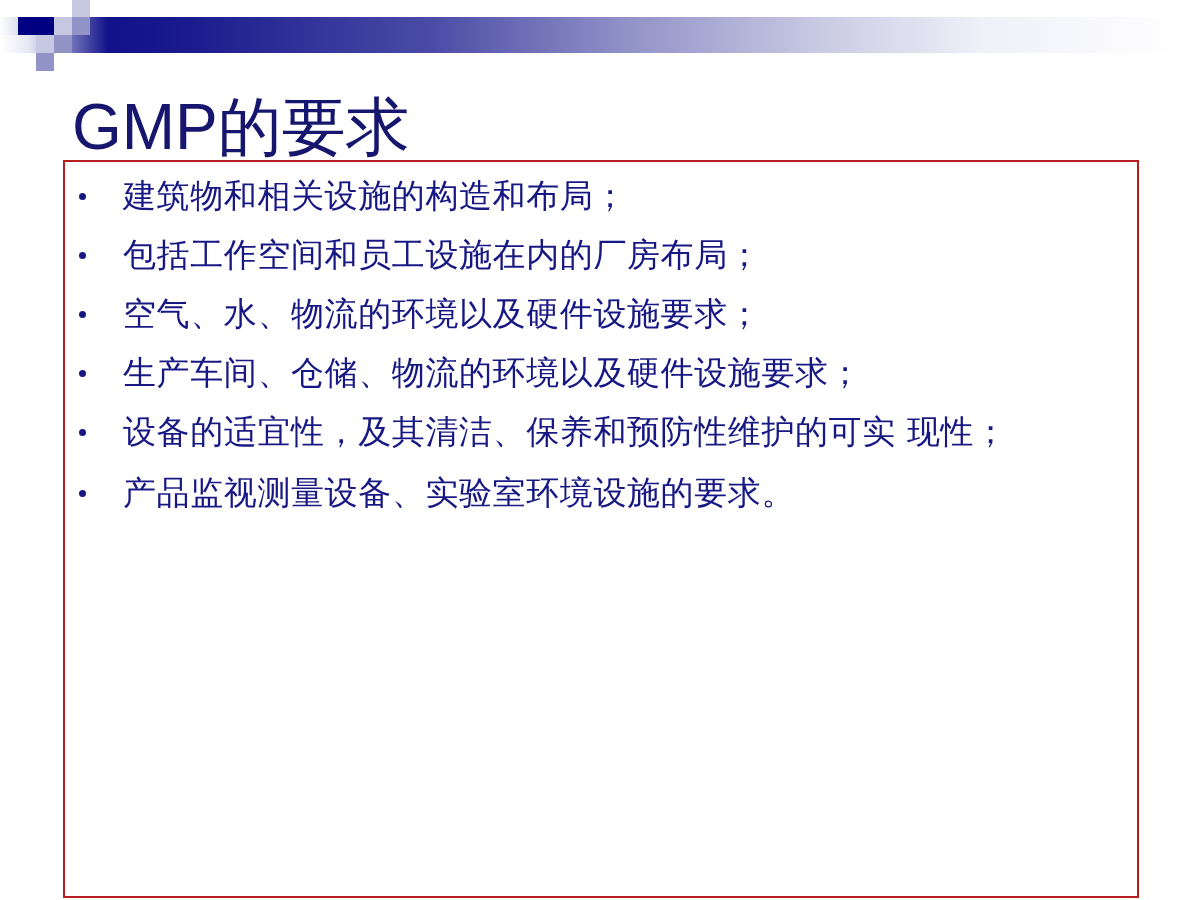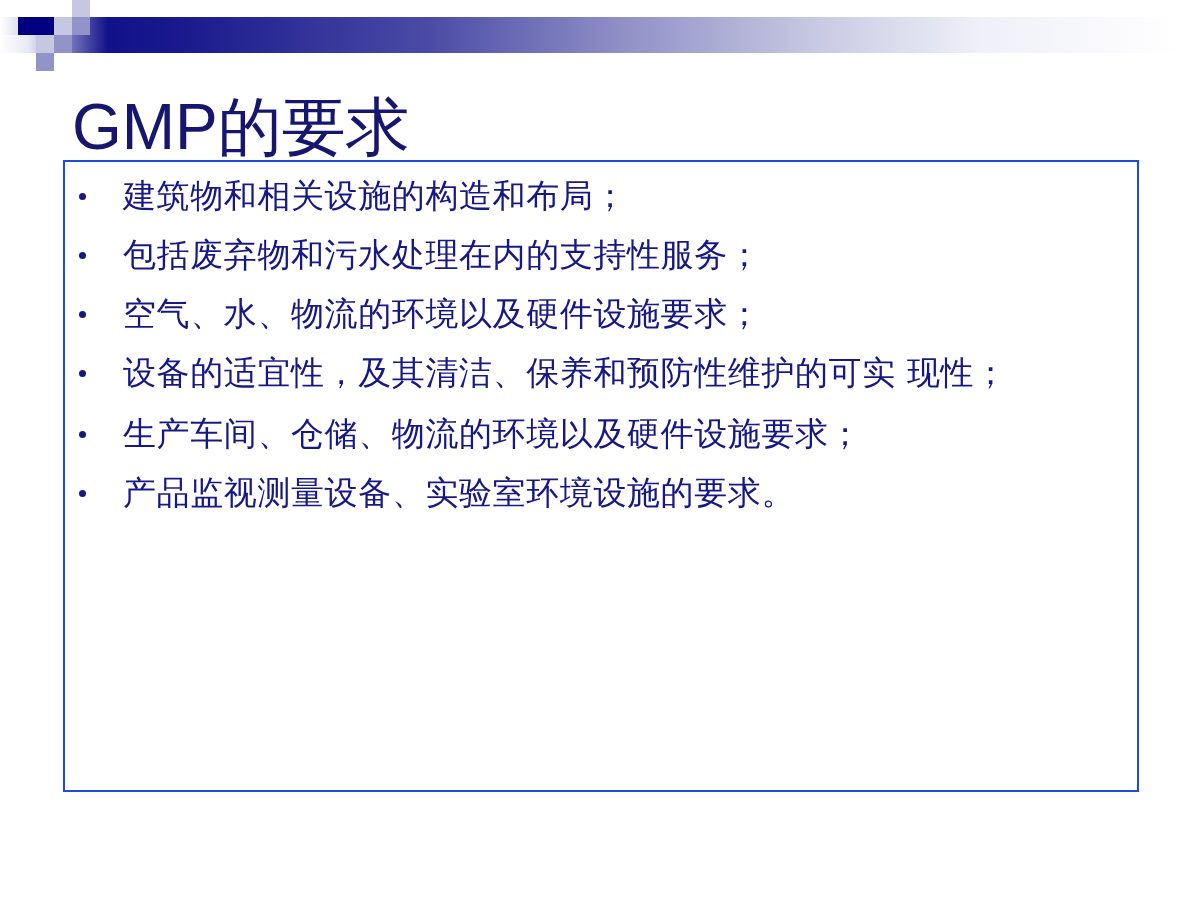--- a/index.html
+++ b/index.html
@@ -72,22 +72,22 @@
     letter-spacing: 0px;
     margin-top: 12px;
   }
 
   
   #content-box {
     position: absolute;
     left: 63px;
     top: 160px;
     width: 1076px;
-    height: 632px;
-    border: 2px solid #1d4ed8;
+    height: 738px;
+    border: 2px solid #b91c1c;
     box-sizing: border-box;
     background: transparent;
   }
 
   #bullet-list {
     position: absolute;
     left: 0;
     top: 0;
     width: 100%;
     list-style: none;
@@ -146,37 +146,37 @@
   <div id="content-box">
     <ul id="bullet-list">
 
       <li class="bullet-item">
         <span class="dot"></span>
         <span class="txt">建筑物和相关设施的构造和布局；</span>
       </li>
 
       <li class="bullet-item">
         <span class="dot"></span>
-        <span class="txt">包括废弃物和污水处理在内的支持性服务；</span>
+        <span class="txt">包括工作空间和员工设施在内的厂房布局；</span>
       </li>
 
       <li class="bullet-item">
         <span class="dot"></span>
         <span class="txt">空气、水、物流的环境以及硬件设施要求；</span>
       </li>
 
 
+      <li class="bullet-item">
+        <span class="dot"></span>
+        <span class="txt">生产车间、仓储、物流的环境以及硬件设施要求；</span>
+      </li>
+
       <li class="bullet-item wrap tall">
         <span class="dot"></span>
         <span class="txt">设备的适宜性，及其清洁、保养和预防性维护的可实 现性；</span>
-      </li>
-
-      <li class="bullet-item">
-        <span class="dot"></span>
-        <span class="txt">生产车间、仓储、物流的环境以及硬件设施要求；</span>
       </li>
 
       <li class="bullet-item">
         <span class="dot"></span>
         <span class="txt">产品监视测量设备、实验室环境设施的要求。</span>
       </li>
 
     </ul>
   </div>
 

